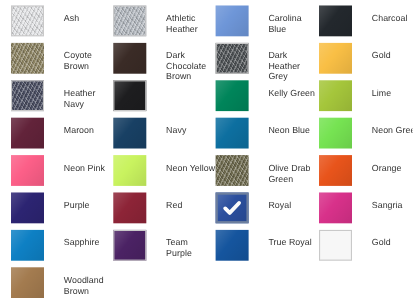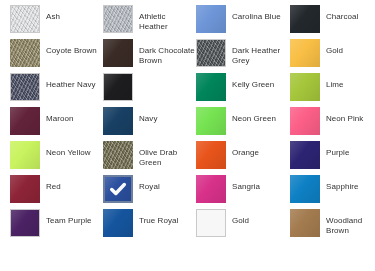--- a/index.html
+++ b/index.html
@@ -19,21 +19,21 @@
     height: 271px;
     display: grid;
     grid-template-columns: 93px 93px 94px 95px;
     grid-auto-rows: 34px;
     padding: 5px 0 0 10px;
     box-sizing: border-box;
   }
   .swatch-cell {
     display: flex;
     align-items: flex-start;
-    gap: 6px;
+    gap: 18px;
     cursor: pointer;
     user-select: none;
   }
   .swatch-chip {
     position: relative;
     width: 30px;
     height: 28px;
     flex: 0 0 30px;
     box-sizing: border-box;
     background-repeat: repeat;
@@ -132,20 +132,24 @@
     </div>
     <div class="swatch-cell">
       <span class="swatch-chip sheen" style="background-color: rgb(98, 35, 58);"></span>
       <span class="swatch-label">Maroon</span>
     </div>
     <div class="swatch-cell">
       <span class="swatch-chip sheen" style="background-color: rgb(24, 64, 100);"></span>
       <span class="swatch-label">Navy</span>
     </div>
     <div class="swatch-cell">
+      <span class="swatch-chip sheen" style="background-color: rgb(13, 111, 160);"></span>
+      <span class="swatch-label">Neon Blue</span>
+    </div>
+    <div class="swatch-cell">
       <span class="swatch-chip sheen" style="background-color: rgb(118, 227, 82);"></span>
       <span class="swatch-label">Neon Green</span>
     </div>
     <div class="swatch-cell">
       <span class="swatch-chip sheen" style="background-color: rgb(252, 95, 136);"></span>
       <span class="swatch-label">Neon Pink</span>
     </div>
     <div class="swatch-cell">
       <span class="swatch-chip sheen" style="background-color: rgb(201, 243, 95);"></span>
       <span class="swatch-label">Neon Yellow</span>

